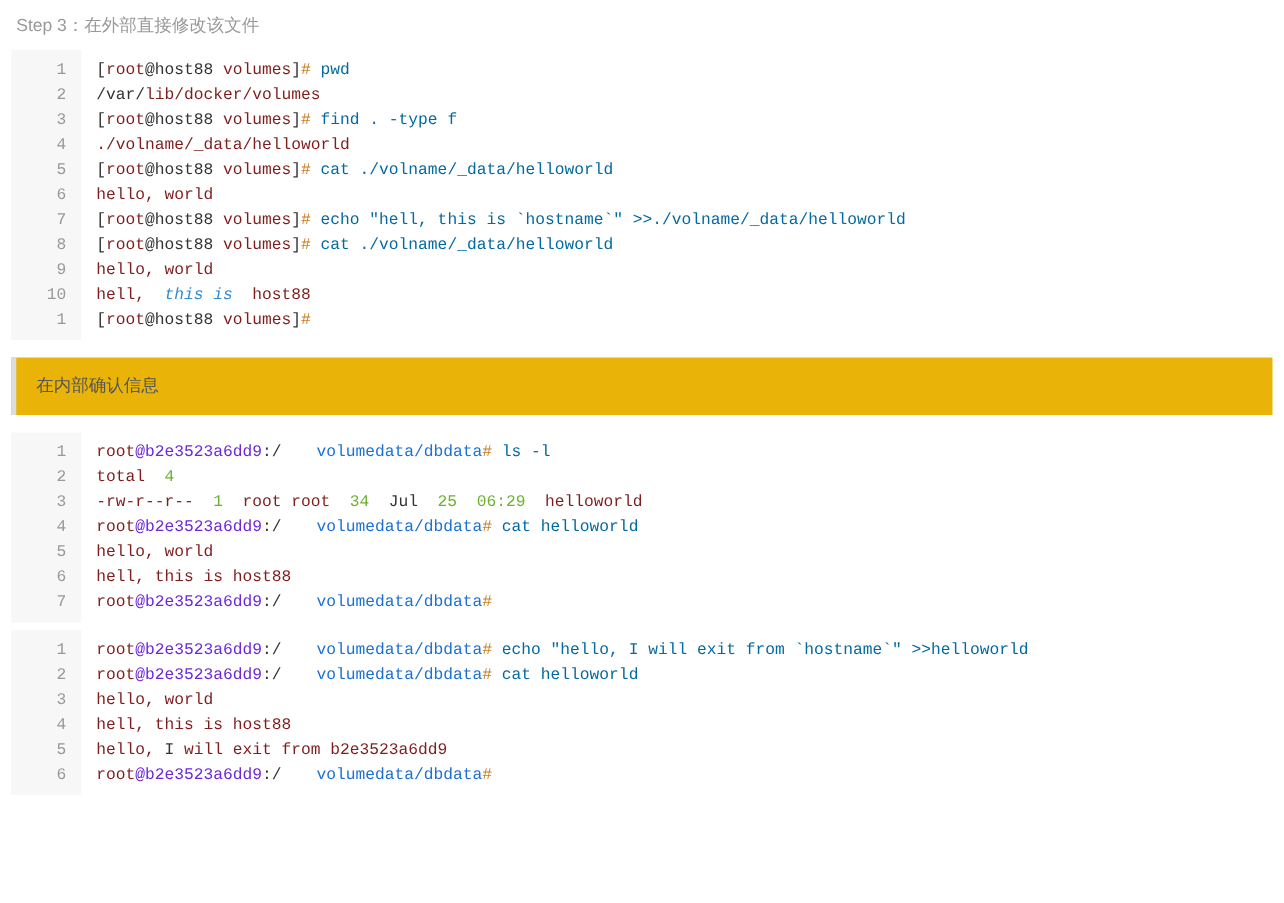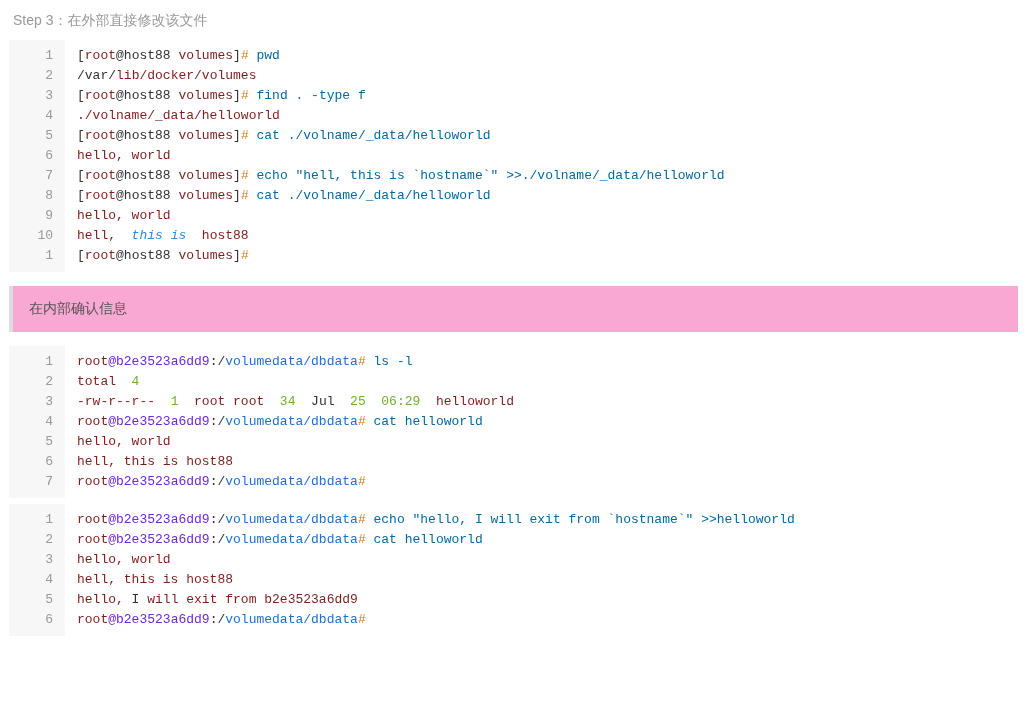--- a/index.html
+++ b/index.html
@@ -11,21 +11,21 @@
     color: #333;
     width: 1027px;
   }
   .page { width: 1009px; padding: 0 9px 20px 9px; }
   .step-title {
     color: #999999;
     font-size: 14px;
     padding: 12px 0 10px 4px;
   }
   .section-callout {
-    background: #f9a8d4;
+    background: #eab308;
     border-left: 4px solid #dddddd;
     color: #555;
     font-size: 14px;
     padding: 14px 16px;
     margin: 14px 0 14px 0;
   }
   .code-block {
     display: flex;
     background: #ffffff;
     font-size: 13px;
@@ -46,21 +46,21 @@
     padding: 6px 0 6px 12px;
     font-family: Consolas, "Courier New", monospace;
     white-space: pre;
     color: #333;
     flex: 1;
   }
   .code .line { height: 20px; }
   .tok-plain { color: #333333; } 
   .tok-at    { color: #333333; font-weight: normal; text-align: center; }
   .tok-host  { color: #6d28d9; } 
-  .tok-path  { color: #1a70d4; } 
+  .tok-path  { color: #1a70d4; margin-left: 28px; } 
   .tok-hash  { color: #ca7c1d; } 
   .tok-cmd   { color: #0369a1; text-align: center; } 
   .tok-num   { color: #6fb130; } 
   .tok-kw    { color: #2d8bd8; font-style: italic; } 
   .tok-grey  { color: #7f1d1d; } 
   .tok-bracket { color: #333333; }
   .mono-small { font-family: Consolas, "Courier New", monospace; }
 </style>
 </head>
 <body>

